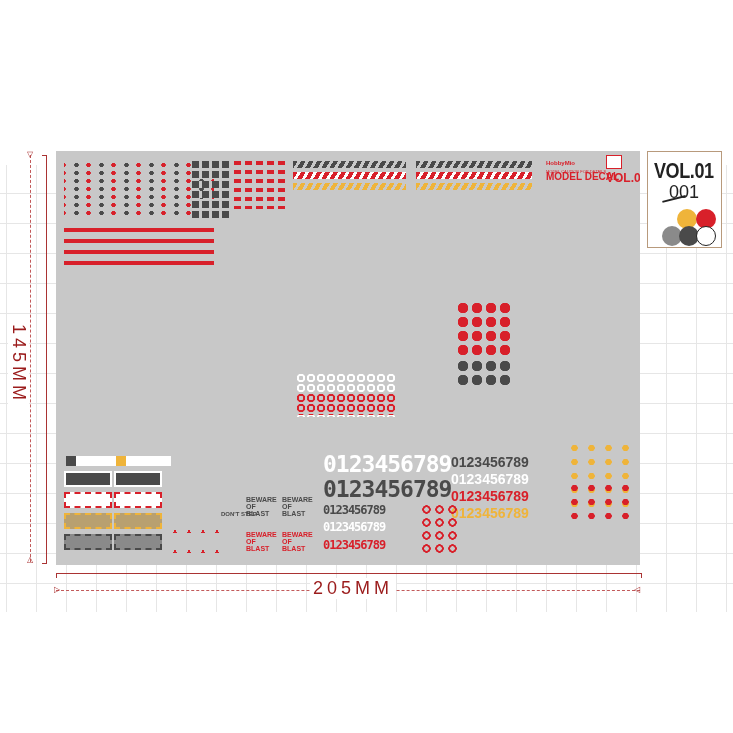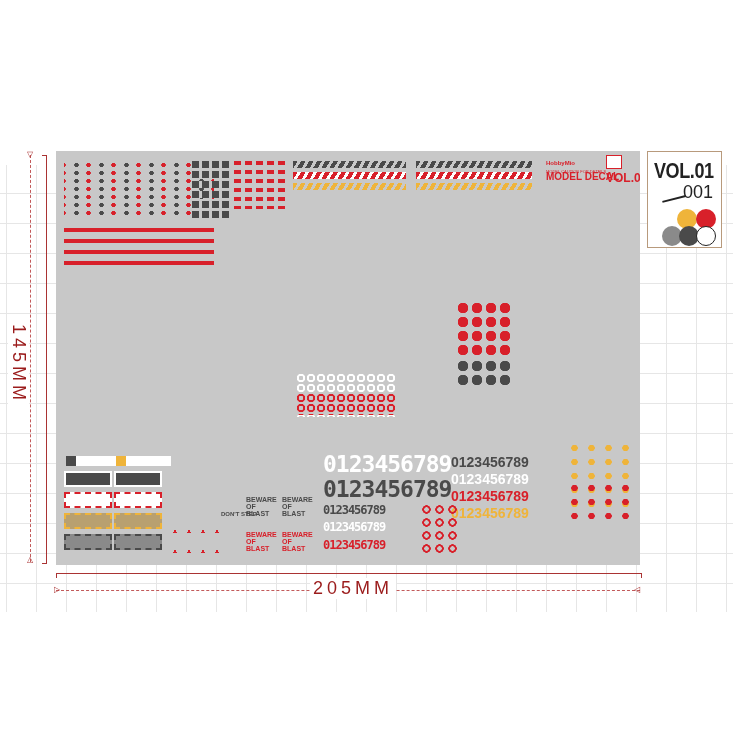--- a/index.html
+++ b/index.html
@@ -3,21 +3,21 @@
 <meta charset="utf-8">
 <style>
   html,body{margin:0;padding:0;background:#fff;}
   body{width:733px;height:733px;position:relative;overflow:hidden;font-family:"Liberation Sans",sans-serif;}
   .grid{position:absolute;left:0;top:165px;width:733px;height:447px;
     background-image:linear-gradient(#e6e6e6 1px,transparent 1px),linear-gradient(90deg,#e6e6e6 1px,transparent 1px);
     background-size:30px 30px;background-position:6px 28px;}
   .sheet{position:absolute;left:56px;top:151px;width:584px;height:414px;background:#c8c8c8;overflow:hidden;}
   .vol{position:absolute;left:647px;top:151px;width:75px;height:97px;background:#fff;border:1px solid #b89a7c;box-sizing:border-box;}
   .vol .t{position:absolute;left:6px;top:6px;font:bold 22px "Liberation Sans",sans-serif;color:#222;letter-spacing:-0.5px;transform:scaleX(0.82);transform-origin:left;}
-  .vol .n{position:absolute;right:8px;top:30px;font:18px "Liberation Sans",sans-serif;color:#222;}
+  .vol .n{position:absolute;right:22px;top:30px;font:18px "Liberation Sans",sans-serif;color:#222;}
   .vol .sl{position:absolute;left:14px;top:46px;width:24px;height:1.5px;background:#222;transform:rotate(-14deg);}
   .dot{position:absolute;width:20px;height:20px;border-radius:50%;}
   .dim-v{position:absolute;left:30px;top:155px;width:1px;height:407px;border-left:1px dashed #c25a5a;}
   .dim-v-br{position:absolute;left:42px;top:155px;width:4px;height:407px;border:1px solid #a33;border-left:none;}
   .dim-v-lbl{position:absolute;left:8px;top:320px;font:18px "Liberation Sans",sans-serif;color:#9b1c1c;writing-mode:vertical-rl;letter-spacing:4px;background:#fff;padding:4px 0;}
   .dim-h-br{position:absolute;left:56px;top:573px;width:584px;height:4px;border:1px solid #a33;border-bottom:none;}
   .dim-h{position:absolute;left:56px;top:590px;width:584px;height:1px;border-top:1px dashed #c25a5a;}
   .dim-h-lbl{position:absolute;left:310px;top:578px;font:18px "Liberation Sans",sans-serif;color:#9b1c1c;letter-spacing:4px;background:#fff;padding:0 3px;}
   .tri{position:absolute;font-size:8px;color:#a33;}
   .stripe{position:absolute;height:7px;}

